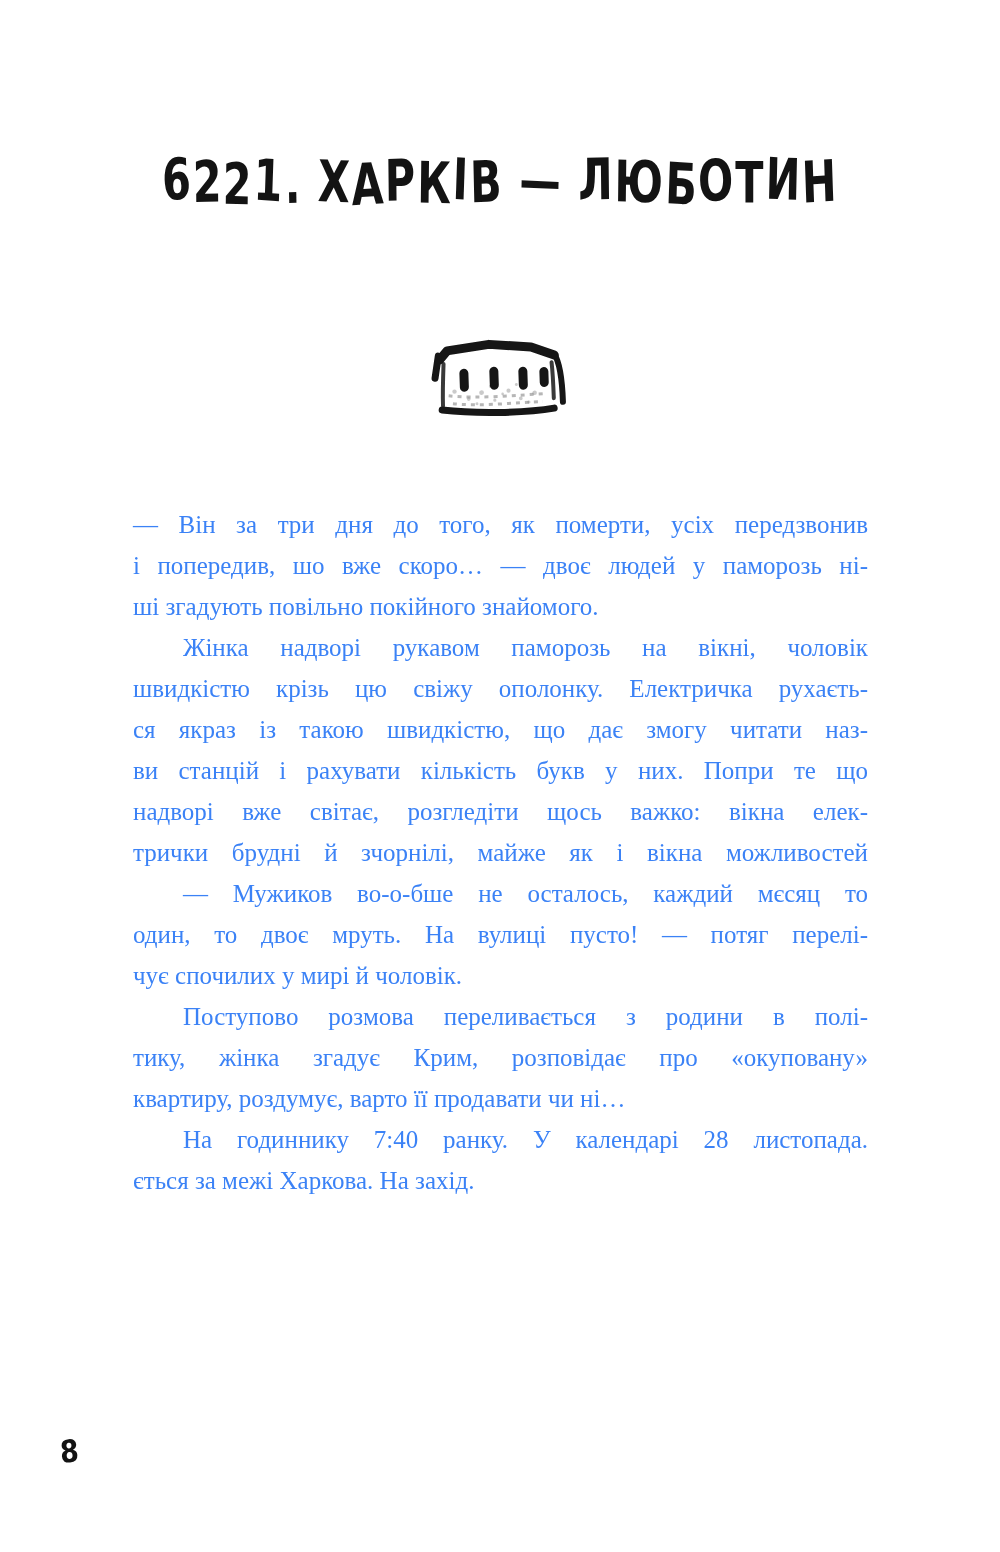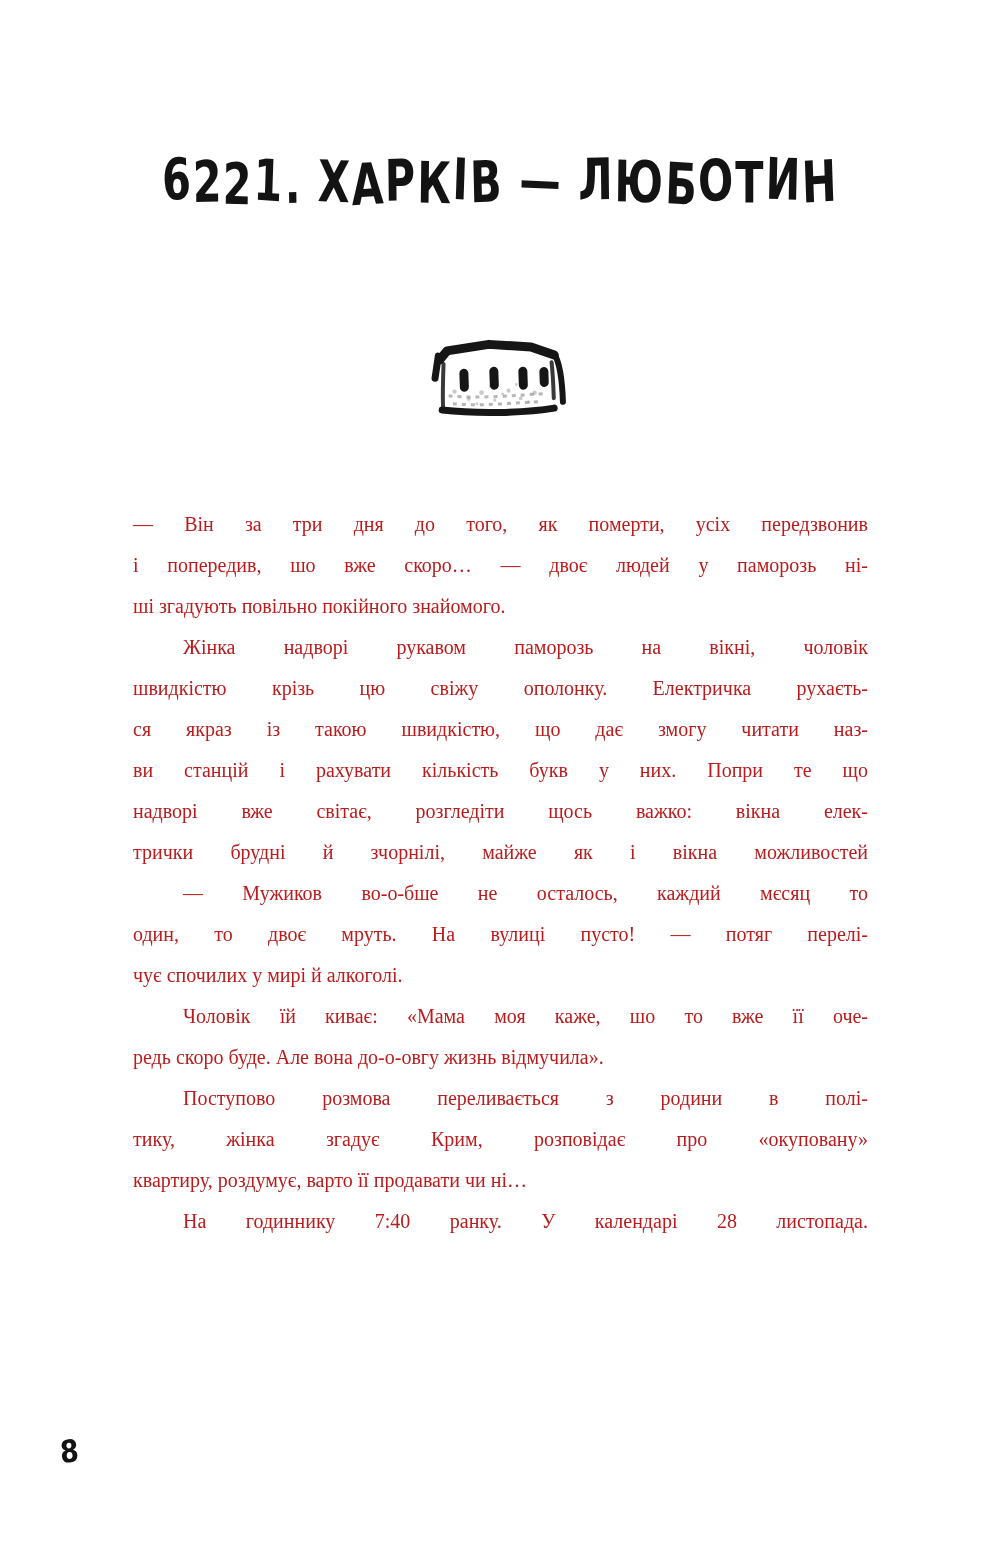--- a/index.html
+++ b/index.html
@@ -42,25 +42,25 @@
   }
   .illustration-wrap svg { transform: rotate(-2deg); }
   .text-block {
     position: absolute;
     top: 504px;
     left: 133px;
     width: 735px;
   }
   .para { margin: 0; }
   .line {
-    font-size: 20px;
+    font-size: 25px;
     line-height: 41px;
     text-align: justify;
     text-align-last: justify;
-    color: #b91c1c;
+    color: #3b82f6;
   }
   .line.last { text-align-last: left; }
   .para.indent .line.first { text-indent: 50px; }
   .page-number {
     position: absolute;
     top: 1438px;
     left: 60px;
     font-family: "DejaVu Sans", sans-serif;
     font-weight: bold;
     font-size: 27px;
@@ -127,31 +127,28 @@
         <div class="line first">Жінка надворі рукавом паморозь на вікні, чоловік</div>
         <div class="line">швидкістю крізь цю свіжу ополонку. Електричка рухаєть-</div>
         <div class="line">ся якраз із такою швидкістю, що дає змогу читати наз-</div>
         <div class="line">ви станцій і рахувати кількість букв у них. Попри те що</div>
         <div class="line">надворі вже світає, розгледіти щось важко: вікна елек-</div>
         <div class="line">трички брудні й зчорнілі, майже як і вікна можливостей</div>
       </div>
       <div class="para indent">
         <div class="line first">— Мужиков во-о-бше не осталось, каждий мєсяц то</div>
         <div class="line">один, то двоє мруть. На вулиці пусто! — потяг перелі-</div>
-        <div class="line last">чує спочилих у мирі й алкоголі.</div>
-      </div>
-      <div class="para indent">
-        <div class="line first">Чоловік їй киває: «Мама моя каже, шо то вже її оче-</div>
-        <div class="line last">редь скоро буде. Але вона до-о-овгу жизнь відмучила».</div>
+        <div class="line last">чує спочилих у мирі й чоловік.</div>
       </div>
       <div class="para indent">
         <div class="line first">Поступово розмова переливається з родини в полі-</div>
         <div class="line">тику, жінка згадує Крим, розповідає про «окуповану»</div>
         <div class="line last">квартиру, роздумує, варто її продавати чи ні…</div>
       </div>
       <div class="para indent">
         <div class="line first">На годиннику 7:40 ранку. У календарі 28 листопада.</div>
+        <div class="line last">ється за межі Харкова. На захід.</div>
       </div>
     </div>
 
   <div class="page-number handlettered"><span style="transform: rotate(-2.7deg) translateY(-2px);">8</span></div>
 
 </div>
 
 </body></html>

